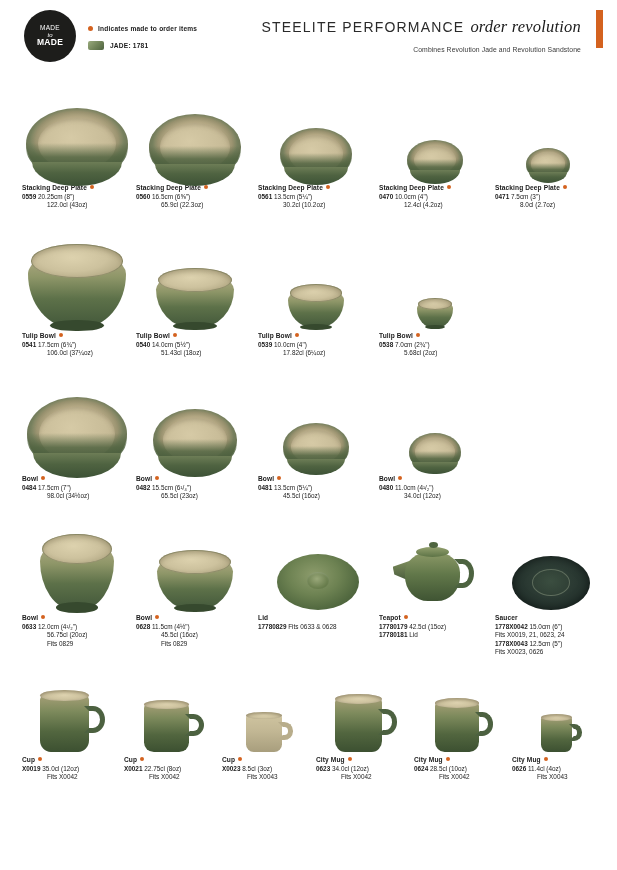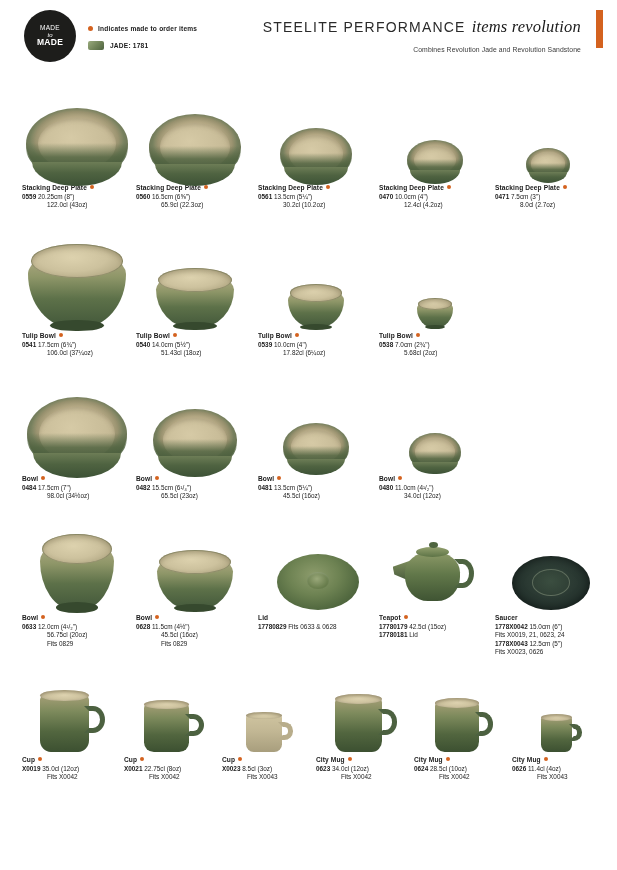--- a/index.html
+++ b/index.html
@@ -212,21 +212,21 @@
         <span class="legend-text">Indicates made to order items</span>
       </div>
       <div class="legend-row">
         <span class="legend-swatch"></span>
         <span class="legend-text">JADE: 1781</span>
       </div>
     </div>
 
     <div class="brandline">
       <div>
-        <span class="brand-steelite">STEELITE PERFORMANCE</span><span class="brand-aurora">items revolution</span>
+        <span class="brand-steelite">STEELITE PERFORMANCE</span><span class="brand-aurora">order revolution</span>
       </div>
       <div class="brand-sub">Combines Revolution Jade and Revolution Sandstone</div>
     </div>
 
     <div class="corner-bar"></div>
   </div>
 
   <div class="rows">
 
     <div class="row" style="height:140px;">

